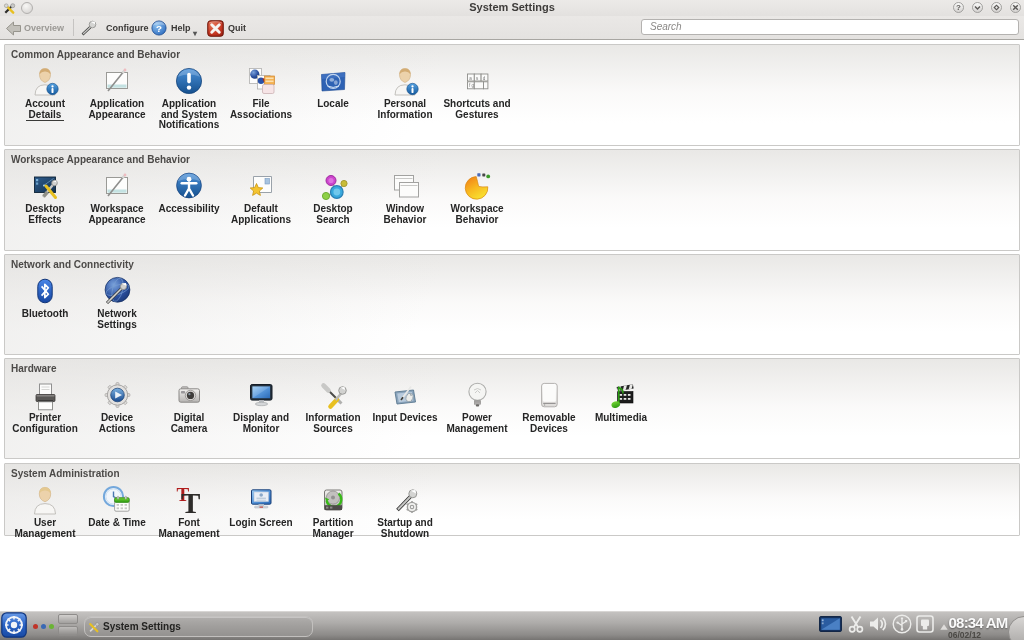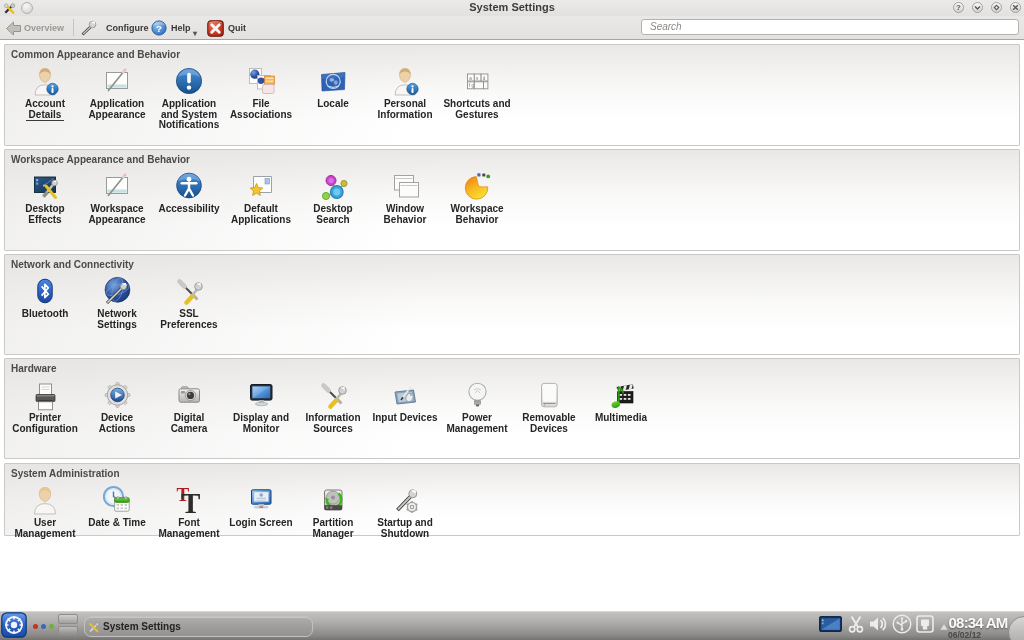--- a/index.html
+++ b/index.html
@@ -354,32 +354,20 @@
           <circle cx="16.5" cy="14.8" r="12.4" fill="url(#gglobe)" stroke="#0f2a5e" stroke-width="0.7"></circle>
           <ellipse cx="16.5" cy="14.8" rx="12" ry="4.6" fill="none" stroke="#7a9ed0" stroke-width="0.8" opacity="0.75" transform="rotate(-18 16.5 14.8)"></ellipse>
           <ellipse cx="16.5" cy="14.8" rx="5" ry="11.8" fill="none" stroke="#7a9ed0" stroke-width="0.8" opacity="0.75" transform="rotate(14 16.5 14.8)"></ellipse>
           <line x1="6" y1="28" x2="21" y2="13" stroke="#3a3a38" stroke-width="3"></line>
           <line x1="6.4" y1="27.6" x2="21" y2="13" stroke="#d4d4d2" stroke-width="1.5"></line>
           <circle cx="22.5" cy="11.5" r="3.1" fill="#d0d0ce" stroke="#8e8e8c" stroke-width="0.8"></circle>
           <path d="M20.5 8.5 L25 8 L25.5 11 Z" fill="#fff"></path>
         </svg>
         <div class="lb">Network<br>Settings</div>
       </div>
-      <div class="it" style="left:148px">
-        <svg width="32" height="32" viewBox="0 0 32 32">
-          <line x1="8.5" y1="8.5" x2="23.5" y2="23.5" stroke="#4a4a48" stroke-width="2"></line>
-          <line x1="6.5" y1="6.5" x2="11.5" y2="11.5" stroke="#c8c8c6" stroke-width="4.6" stroke-linecap="round"></line>
-          <line x1="21" y1="21" x2="24.5" y2="24.5" stroke="#b0b0ae" stroke-width="2.8"></line>
-          <line x1="13.5" y1="27.5" x2="20" y2="20.5" stroke="#e8c020" stroke-width="4.6" stroke-linecap="round"></line>
-          <line x1="18.5" y1="21" x2="25" y2="13.5" stroke="#b8b8b6" stroke-width="2.6"></line>
-          <circle cx="25.5" cy="11.5" r="3.8" fill="#d2d2d0" stroke="#8a8a88" stroke-width="0.8"></circle>
-          <path d="M23.5 8.5 L27.5 8 L28 11 Z" fill="#fff"></path>
-        </svg>
-        <div class="lb">SSL<br>Preferences</div>
-      </div>
     </div>
     <div class="sec" style="top:317px;height:101px">
       <div class="sh">Hardware</div>
       <div class="it" style="left:76px">
         <svg width="32" height="32" viewBox="0 0 32 32">
           <rect x="15" y="3.6" width="3" height="4" rx="1" fill="#dddbd9" stroke="#a6a4a2" stroke-width="0.7" transform="rotate(0 16.5 16)"></rect>
           <rect x="15" y="3.6" width="3" height="4" rx="1" fill="#dddbd9" stroke="#a6a4a2" stroke-width="0.7" transform="rotate(45 16.5 16)"></rect>
           <rect x="15" y="3.6" width="3" height="4" rx="1" fill="#dddbd9" stroke="#a6a4a2" stroke-width="0.7" transform="rotate(90 16.5 16)"></rect>
           <rect x="15" y="3.6" width="3" height="4" rx="1" fill="#dddbd9" stroke="#a6a4a2" stroke-width="0.7" transform="rotate(135 16.5 16)"></rect>
           <rect x="15" y="3.6" width="3" height="4" rx="1" fill="#dddbd9" stroke="#a6a4a2" stroke-width="0.7" transform="rotate(180 16.5 16)"></rect>

